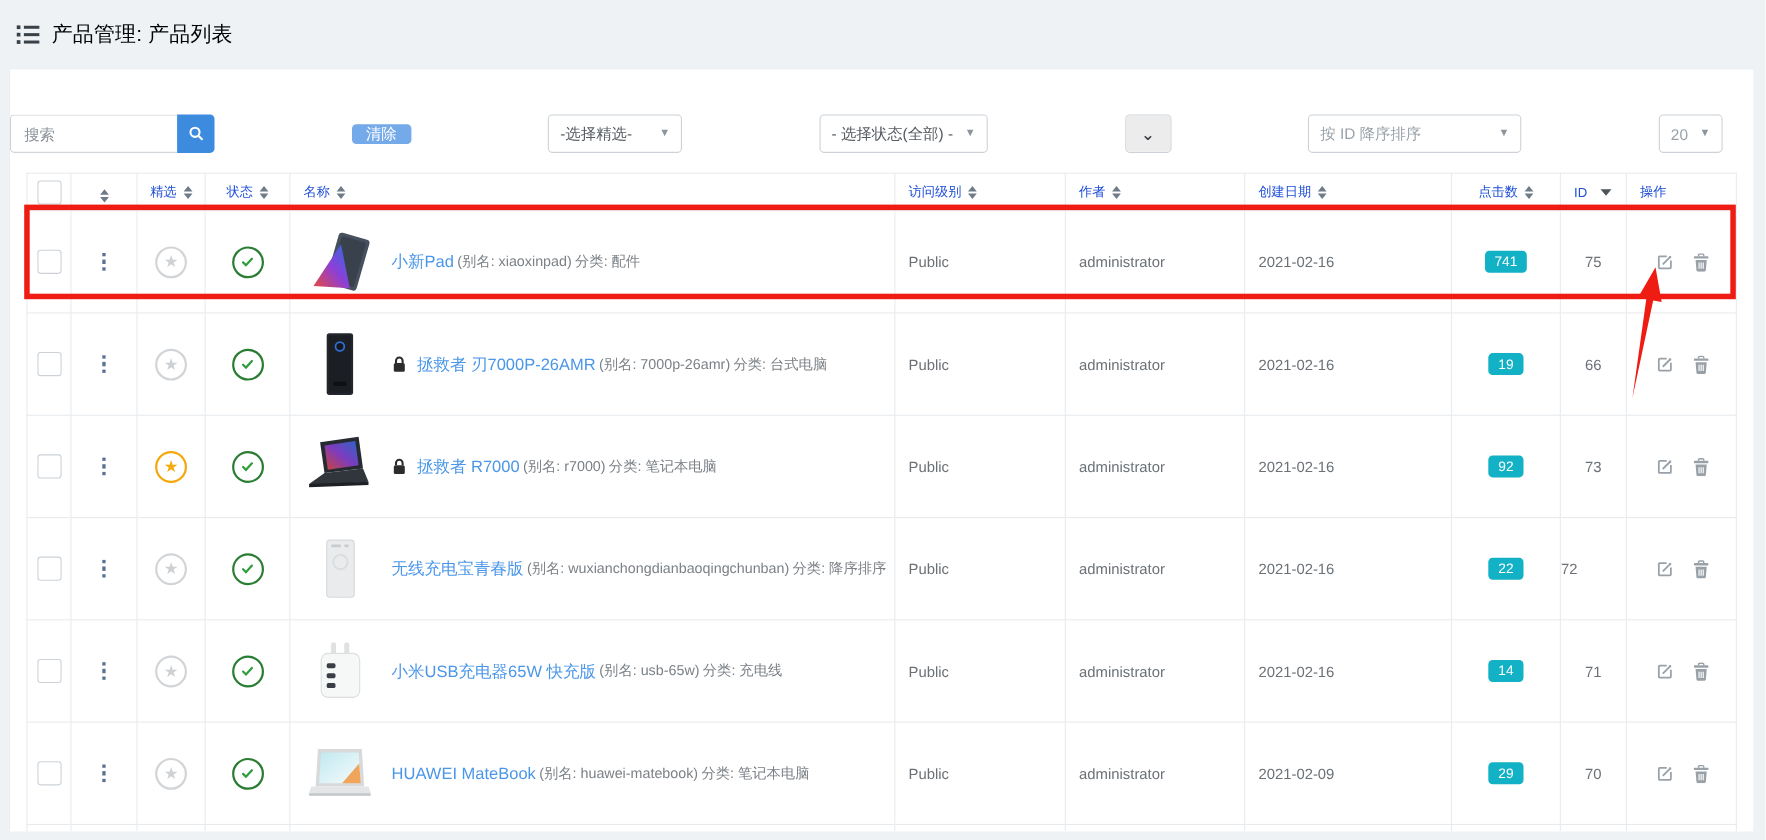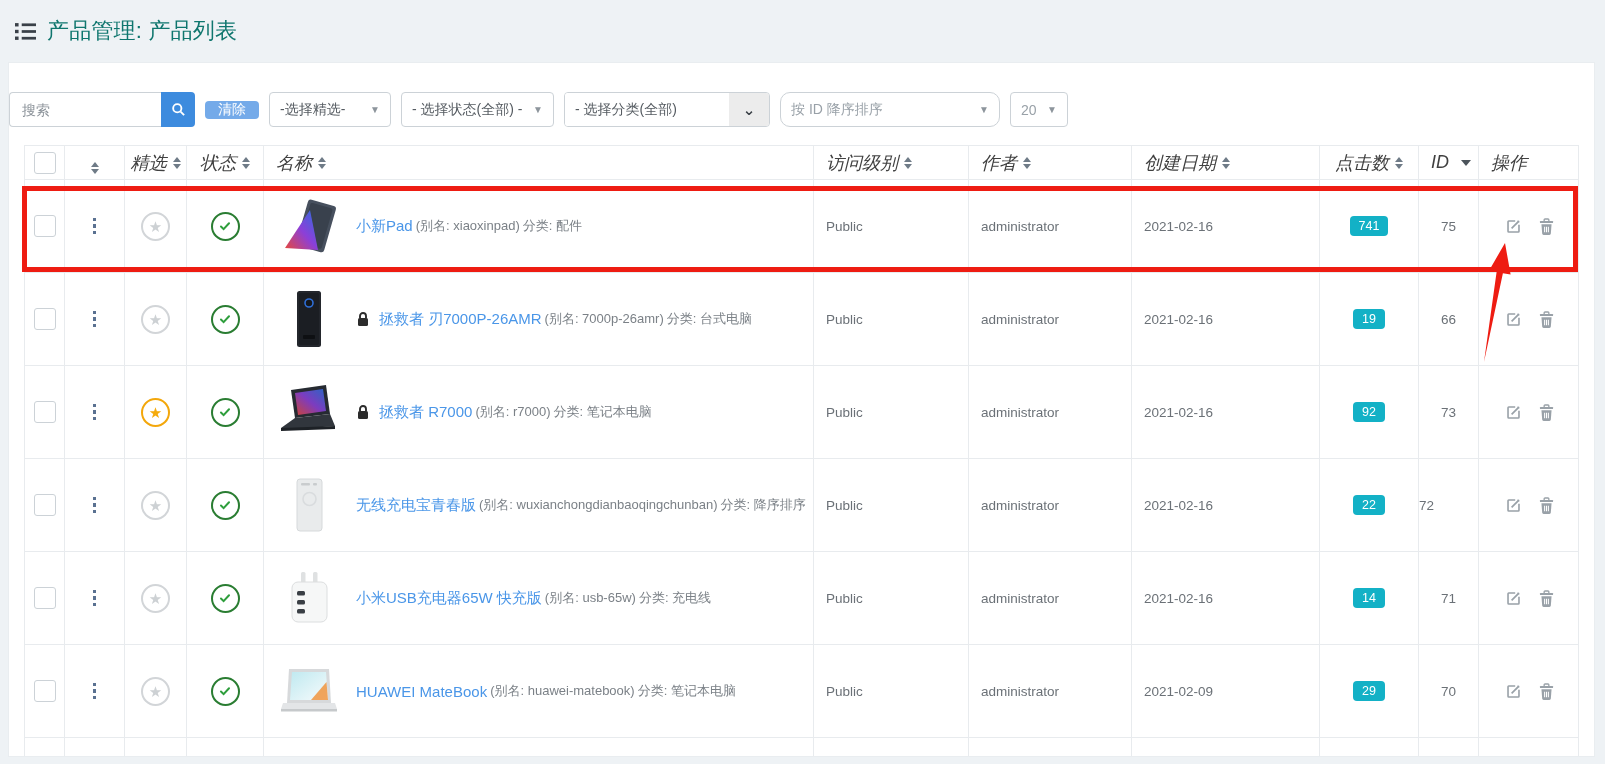--- a/index.html
+++ b/index.html
@@ -4,29 +4,29 @@
 <style>
   html,body{margin:0;padding:0;overflow:hidden;}
   body{
     width:1605px;height:764px;position:relative;
     background:#eef2f5;
     font-family:"Liberation Sans","DejaVu Sans",sans-serif;
     -webkit-font-smoothing:antialiased;
   }
   
   .page-header{height:62px;display:flex;align-items:center;padding-left:15px;gap:11px;}
-  .page-title{font-size:22px;color:#0f766e;letter-spacing:.2px;}
+  .page-title{font-size:19px;color:#000000;letter-spacing:.2px;}
   
   .card{
     position:absolute;left:8px;top:62px;width:1587px;height:695px;
     background:#ffffff;border:1px solid #e9edf0;box-sizing:border-box;
     overflow:hidden;
   }
   
-  .filters{display:flex;justify-content:flex-start;align-items:center;gap:10px;padding:29px 28px 0 0;}
+  .filters{display:flex;justify-content:space-between;align-items:center;padding:29px 28px 0 0;margin-top:12px;}
   .search-group{display:flex;}
   .search-input{
     width:152px;height:35px;border:1px solid #ccd2d7;border-right:none;border-radius:4px 0 0 4px;
     padding:0 12px;font-size:14px;color:#444;outline:none;box-sizing:border-box;
     font-family:"Liberation Sans","DejaVu Sans",sans-serif;
   }
   .search-input::placeholder{color:#8b9299;}
   .btn-search{
     width:34px;height:35px;border:none;border-radius:0 4px 4px 0;background:#3d8bde;
     display:flex;align-items:center;justify-content:center;cursor:pointer;
@@ -38,34 +38,34 @@
   }
   .select{
     height:35px;border:1px solid #ccd2d7;border-radius:4px;background:#fff;
     display:flex;align-items:center;justify-content:space-between;
     font-size:14px;color:#555b61;padding:0 10px;box-sizing:border-box;cursor:pointer;
   }
   .select .caret{color:#8d959c;font-size:10px;margin-left:8px;}
   .select.muted{color:#99a1a8;}
   .sel-featured{width:122px;}
   .sel-status{width:153px;}
-  .sel-sort{width:220px;border-radius:10px;}
+  .sel-sort{width:194px;}
   .sel-limit{width:58px;}
   .select-split{display:flex;height:35px;border:1px solid #ccd2d7;border-radius:4px;overflow:hidden;cursor:pointer;box-sizing:border-box;}
   .select-split .txt{width:144px;display:flex;align-items:center;padding:0 10px;font-size:14px;color:#555b61;background:#fff;}
   .select-split .chev{width:40px;background:#ececec;display:flex;align-items:center;justify-content:center;color:#3c4248;font-size:15px;font-weight:bold;}
   
   table.products{
     border-collapse:collapse;table-layout:fixed;width:1554px;
     margin:18px 0 0 15px;
   }
   .products th,.products td{border:1px solid #e8ebee;box-sizing:border-box;}
   .products th{
-    height:34px;font-weight:400;font-size:18px;color:#404040;text-align:left;
-    padding:0 0 0 12px;white-space:nowrap;cursor:pointer;font-style:italic;
+    height:34px;font-weight:400;font-size:12px;color:#1d4ed8;text-align:left;
+    padding:0 0 0 12px;white-space:nowrap;cursor:pointer;
   }
   .products th.center{text-align:center;padding:0;}
   .products td{height:93px;font-size:13.5px;color:#6b7177;vertical-align:middle;padding:0;}
   .products td.pad{padding-left:12px;}
   .products tr.partial td{height:20px;border-bottom:none;}
   .th-inner{display:inline-flex;align-items:center;gap:6px;}
   .sort-icon{display:inline-flex;flex-direction:column;gap:2px;}
   .sort-icon i{display:block;width:0;height:0;border-left:4px solid transparent;border-right:4px solid transparent;}
   .sort-icon .up{border-bottom:5px solid #6f7b87;}
   .sort-icon .down{border-top:5px solid #6f7b87;}
@@ -154,21 +154,20 @@
     <button class="btn-clear">清除</button>
     <div class="select sel-featured">
       <span>-选择精选-</span>
       <span class="caret">▼</span>
     </div>
     <div class="select sel-status">
       <span>- 选择状态(全部) -</span>
       <span class="caret">▼</span>
     </div>
     <div class="select-split">
-      <span class="txt">- 选择分类(全部)</span>
       <span class="chev">⌄</span>
     </div>
     <div class="select sel-sort muted">
       <span>按 ID 降序排序</span>
       <span class="caret">▼</span>
     </div>
     <div class="select sel-limit muted">
       <span>20</span>
       <span class="caret">▼</span>
     </div>

